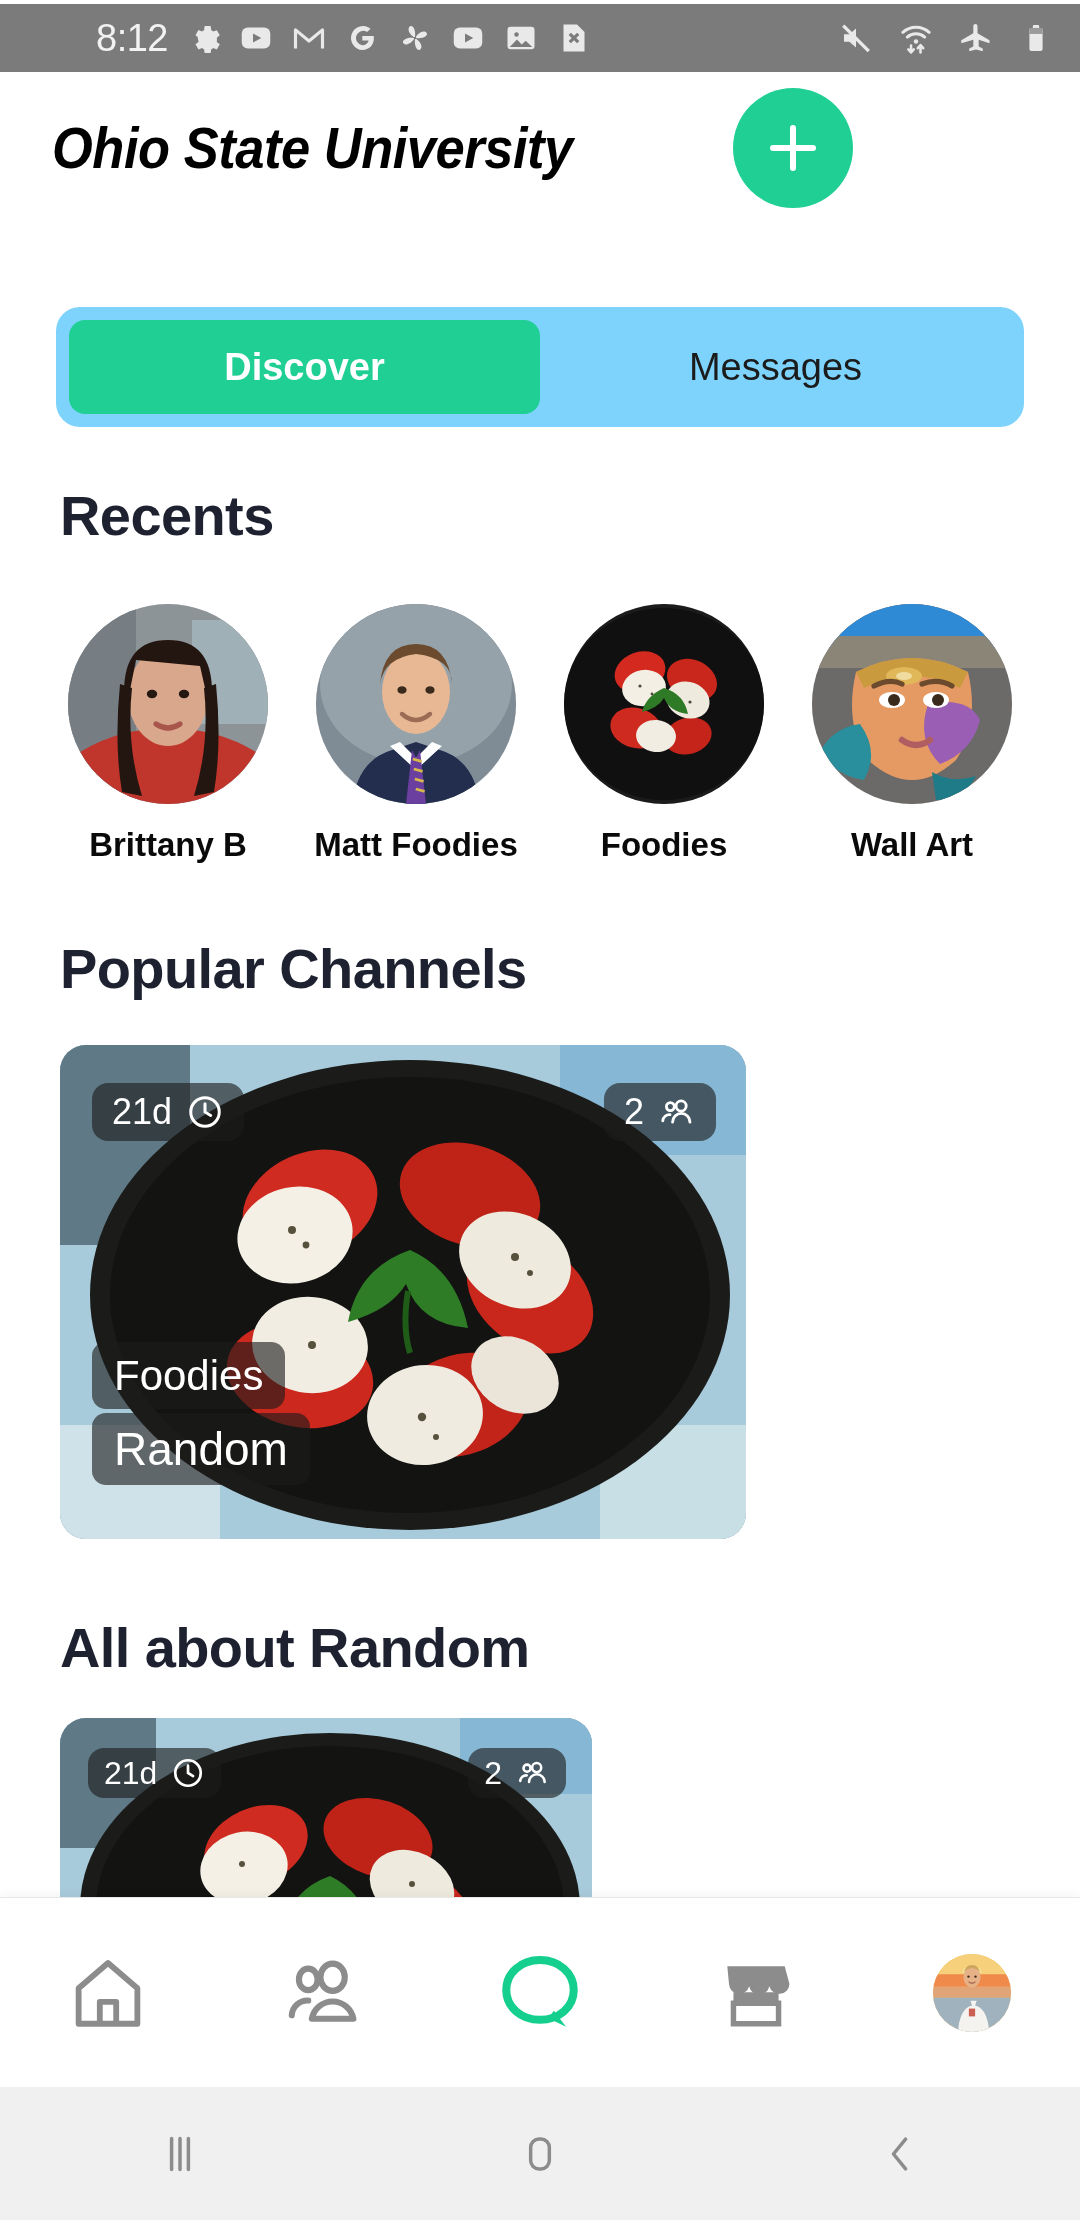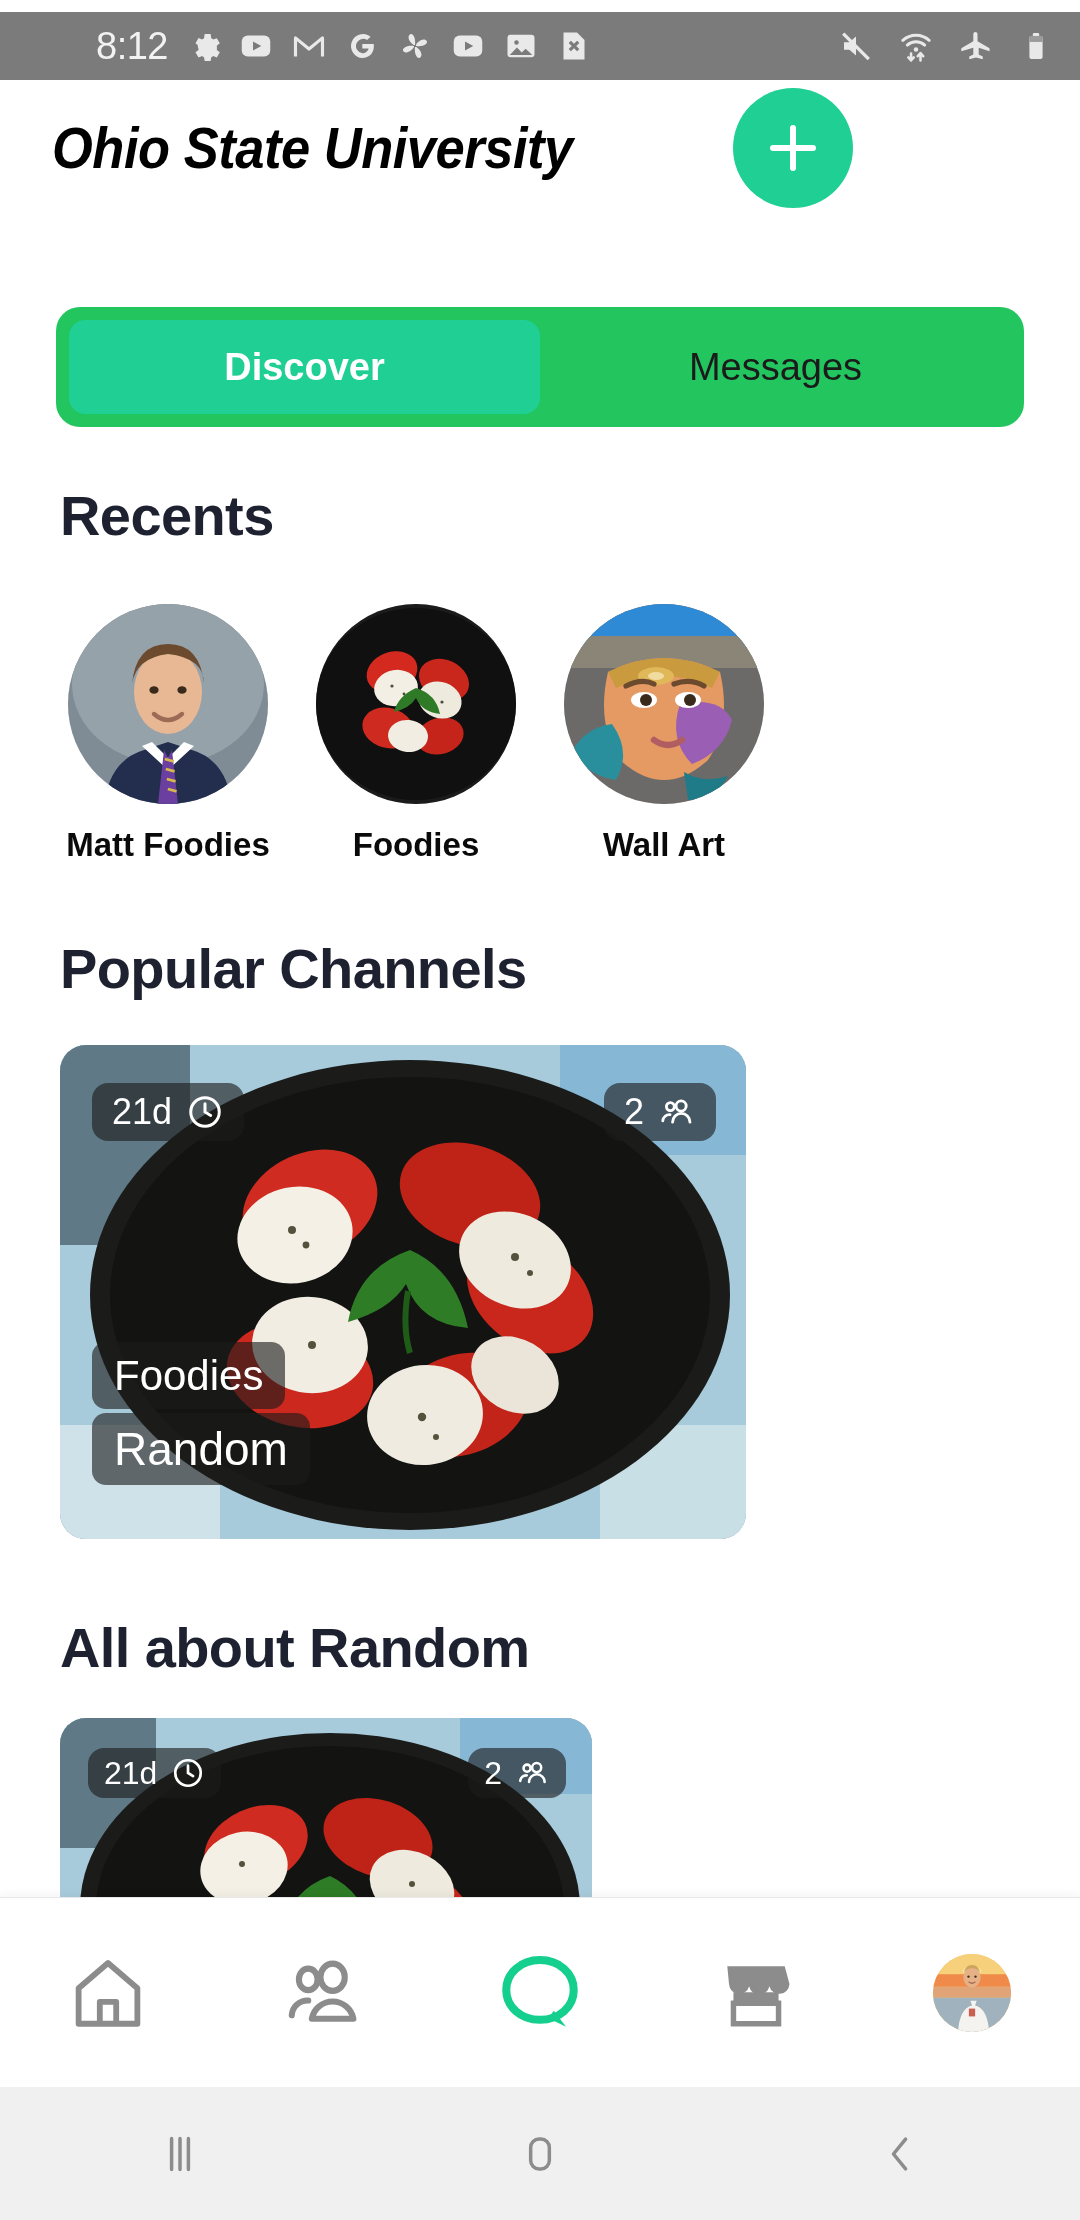--- a/index.html
+++ b/index.html
@@ -6,21 +6,21 @@
   html, body {
     width:1080px; height:2220px;
     background:#ffffff;
     font-family:"Liberation Sans", sans-serif;
     overflow:hidden;
   }
   .phone { position:relative; width:1080px; height:2220px; background:#ffffff; overflow:hidden; }
 
   
   .statusbar{
-    position:absolute; top:12px; left:0; width:1080px; height:68px;
+    position:absolute; top:4px; left:0; width:1080px; height:68px;
     background:#7b7b7b; display:flex; align-items:center;
     padding:0 26px 0 96px;
   }
   .sb-left{ display:flex; align-items:center; gap:17px; flex:0 0 auto; }
   .sb-time{ color:#f2f2f2; font-size:38px; font-weight:400; letter-spacing:-0.5px; line-height:1; }
   .sb-ico{ width:36px; height:36px; display:block; }
   .sb-right{ margin-left:auto; display:flex; align-items:center; gap:24px; }
 
   
   .appbar{
@@ -37,21 +37,21 @@
     margin-left:auto; width:120px; height:120px; border-radius:50%;
     background:#20cf93; display:flex; align-items:center; justify-content:center;
     position:relative;
   }
   .fab .plus-h{ position:absolute; width:46px; height:6px; background:#fff; border-radius:3px; }
   .fab .plus-v{ position:absolute; width:6px;  height:46px; background:#fff; border-radius:3px; }
 
   
   .segwrap{
     position:absolute; top:307px; left:56px; width:968px; height:120px;
-    background:#22c55e; border-radius:24px; display:flex; padding:13px;
+    background:#7dd3fc; border-radius:24px; display:flex; padding:13px;
   }
   .seg{
     flex:1; display:flex; align-items:center; justify-content:center;
     border-radius:16px; font-size:38px;
   }
   .seg.active{ background:#20cf93; color:#fff; font-weight:bold; }
   .seg.inactive{ color:#1b1b1b; font-weight:400; }
 
   
   .content{ position:absolute; top:427px; left:0; width:1080px; height:1470px; overflow:hidden; }
@@ -203,20 +203,37 @@
     <div class="seg active">Discover</div>
     <div class="seg inactive">Messages</div>
   </div>
 
   <div class="content">
 
     <div class="sec-title" id="recents-title">Recents</div>
 
     <div class="recents-row">
 
+      <div class="recent">
+        <div class="avatar">
+          <svg viewBox="0 0 100 100" width="200" height="200">
+            <rect width="100" height="100" fill="#8d9498"></rect>
+            <rect x="0" y="0" width="34" height="100" fill="#767e84"></rect>
+            <rect x="62" y="8" width="38" height="52" fill="#9fb0b6"></rect>
+            <path d="M0 78q22-16 50-16t50 16v22H0z" fill="#c0352c"></path>
+            <ellipse cx="50" cy="46" rx="20" ry="25" fill="#d9a78c"></ellipse>
+            <path d="M28 44q0-26 22-26t22 26q0 4-1 9l-5-22-32-3-5 25q-1-5-1-9z" fill="#23150f"></path>
+            <path d="M26 40q-3 30 1 54l10 2q-8-26-5-54zM74 40q3 30-1 54l-10 2q8-26 5-54z" fill="#23150f"></path>
+            <ellipse cx="42" cy="45" rx="2.6" ry="2.1" fill="#241811"></ellipse>
+            <ellipse cx="58" cy="45" rx="2.6" ry="2.1" fill="#241811"></ellipse>
+            <path d="M44 60q6 4 12 0" stroke="#a8564b" stroke-width="2.6" fill="none" stroke-linecap="round"></path>
+          </svg>
+        </div>
+        <div class="recent-name">Brittany B</div>
+      </div>
 
       <div class="recent">
         <div class="avatar">
           <svg viewBox="0 0 100 100" width="200" height="200">
             <rect width="100" height="100" fill="#7f8c95"></rect>
             <ellipse cx="50" cy="40" rx="48" ry="40" fill="#95a2aa"></ellipse>
             <path d="M18 100q3-22 20-27l12-4 12 4q17 5 20 27z" fill="#232d4e"></path>
             <path d="M42 69l8 8 8-8 5 2-13 12-13-12z" fill="#fff"></path>
             <path d="M48 73l2 4 2-4 3 27h-10z" fill="#6b3fa0"></path>
             <path d="M48.4 77.5l4.4 1.2M48.9 82.5l4.4 1.2M49.4 87.5l4.4 1.2M49.9 92.5l4.4 1.2" stroke="#d8b84a" stroke-width="1.4"></path>

